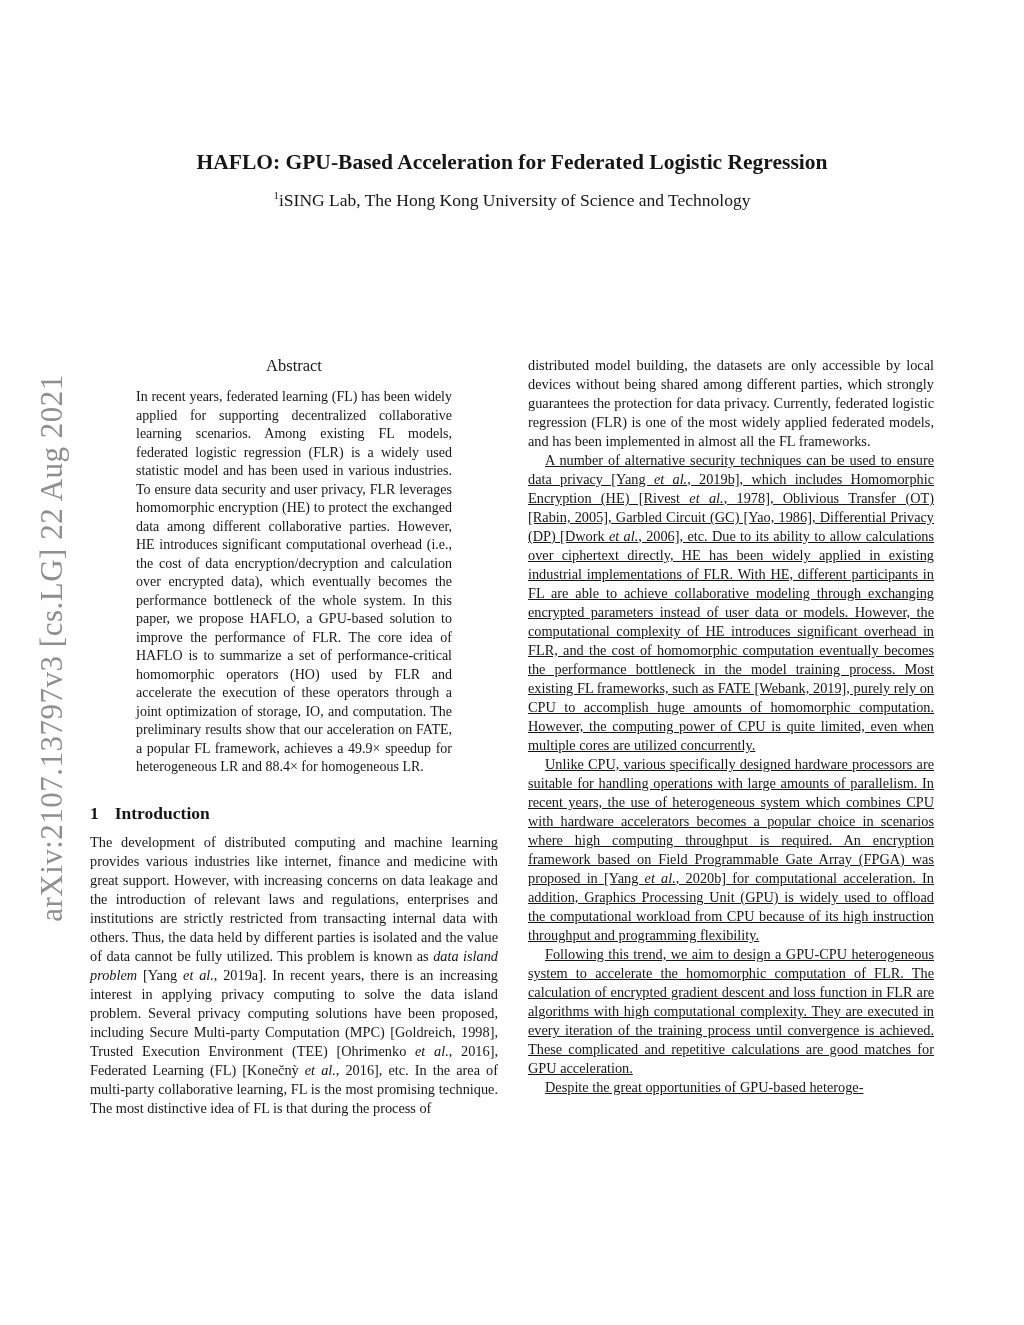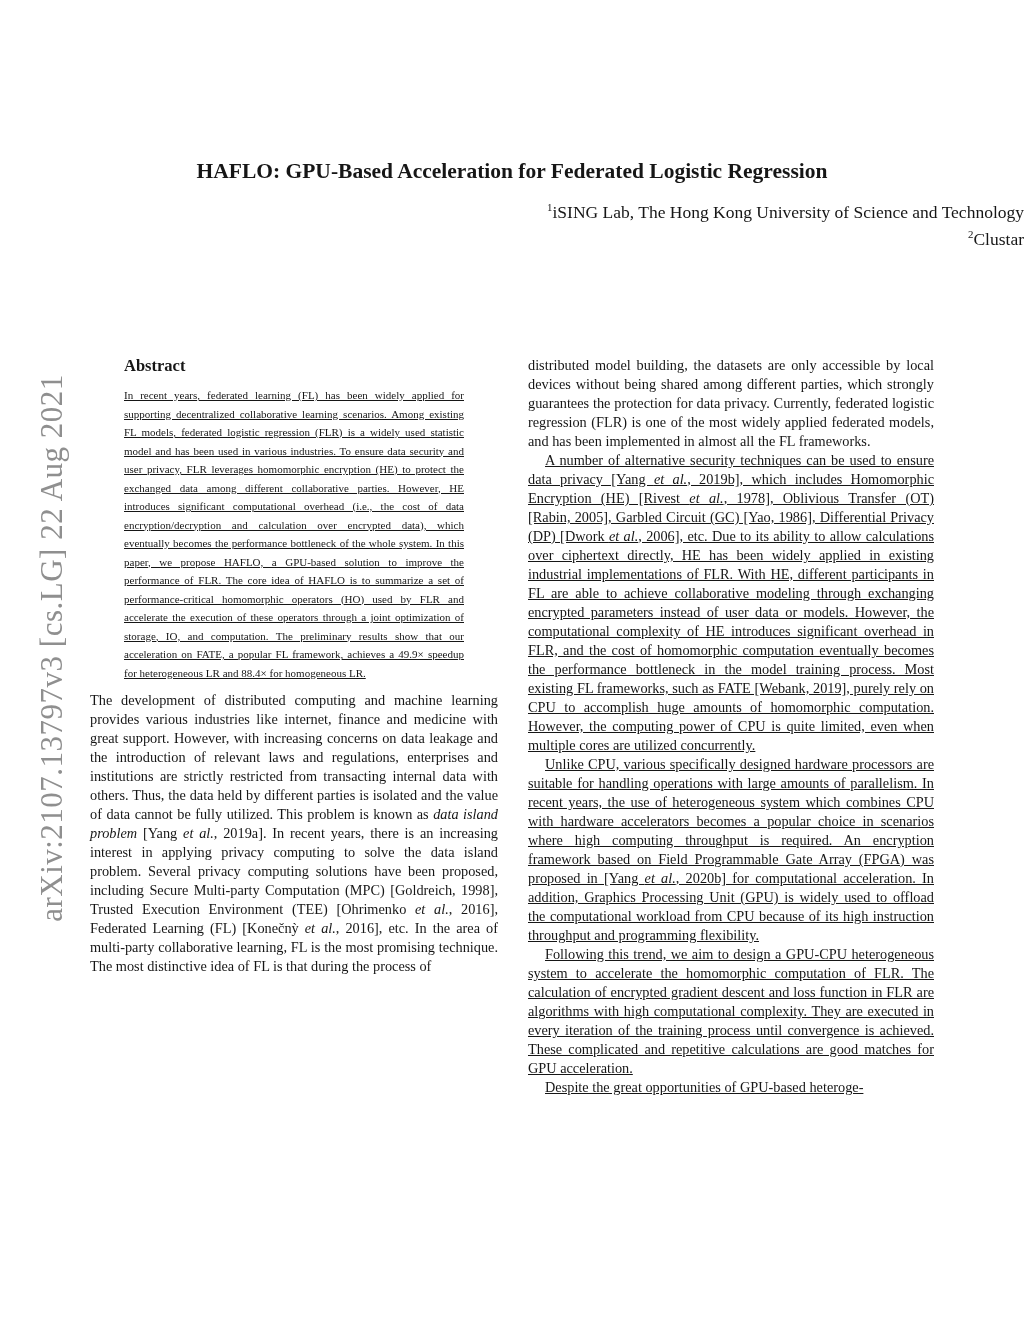--- a/index.html
+++ b/index.html
@@ -20,66 +20,68 @@
     transform:rotate(-90deg);
     font-size:31px;
     line-height:44px;
     letter-spacing:0.5px;
     color:#8f8f8f;
     text-align:center;
     white-space:nowrap;
   }
   
   .header { position:absolute; top:146px; left:0; right:0; text-align:center; }
-  .title { margin:12px; font-size:21.5px; line-height:26px; font-weight:bold; }
+  .title { margin:3px; font-size:21.5px; line-height:26px; font-weight:bold; }
   .authors { margin-top:23px; font-size:18px; font-weight:bold; line-height:22px; }
   .authors sup, .affil sup { font-size:0.62em; }
-  .affils { margin-top:9px;text-align:right; }
+  .affils { margin-top:9px; }
   .affil { font-size:17.5px; line-height:22.5px; }
   .emails { margin:5px auto 0; max-width:820px; font-size:17.5px; line-height:22px; }
   
   .columns {
     position:absolute; top:356px; left:90px;
     width:844px;
     display:flex; gap:30px;
   }
   .col { min-width:0; }
   .col.left  { width:408px; }
   .col.right { width:406px; }
   .abstract-block { width:340px; margin:0 auto; }
-  .abstract-heading { margin:0 0 10px 0; font-size:16.5px; font-weight:bold; text-align:left; }
-  .abstract-body { margin:0; font-size:11px; line-height:18.5px; text-align:justify;text-decoration:underline; }
+  .abstract-heading { margin:0 0 10px 0; font-size:16.5px; font-weight:normal; text-align:center; }
+  .abstract-body { margin:12px; font-size:14px; line-height:18.5px; text-align:justify; }
   .sec-heading { margin:25px 0 0 0; font-size:17.5px; font-weight:bold; line-height:22px; }
   .sec-num { margin-right:16px; }
   p.body { margin:0; font-size:14.3px; line-height:19px; text-align:justify; }
   .col.left p.body { margin-top:9px; }
   .col.right p.body + p.body { text-indent:17px;text-decoration:underline; }
 </style>
 </head>
 <body>
 
 <div class="page">
 
   <div class="watermark">arXiv:2107.13797v3  [cs.LG]  22 Aug 2021</div>
 
   <div class="header">
     <h1 class="title">HAFLO: GPU-Based Acceleration for Federated Logistic Regression</h1>
     <div class="affils">
       <div class="affil"><sup>1</sup>iSING Lab, The Hong Kong University of Science and Technology</div>
-      <div class="affil"><sup>2</sup>Clustar</div>
     </div>
   </div>
 
   <div class="columns">
 
     <div class="col left">
       <div class="abstract-block">
         <h2 class="abstract-heading">Abstract</h2>
         <p class="abstract-body">In recent years, federated learning (FL) has been widely applied for supporting decentralized collaborative learning scenarios. Among existing FL models, federated logistic regression (FLR) is a widely used statistic model and has been used in various industries. To ensure data security and user privacy, FLR leverages homomorphic encryption (HE) to protect the exchanged data among different collaborative parties. However, HE introduces significant computational overhead (i.e., the cost of data encryption/decryption and calculation over encrypted data), which eventually becomes the performance bottleneck of the whole system. In this paper, we propose HAFLO, a GPU-based solution to improve the performance of FLR. The core idea of HAFLO is to summarize a set of performance-critical homomorphic operators (HO) used by FLR and accelerate the execution of these operators through a joint optimization of storage, IO, and computation. The preliminary results show that our acceleration on FATE, a popular FL framework, achieves a 49.9× speedup for heterogeneous LR and 88.4× for homogeneous LR.</p>
       </div>
+      <h3 class="sec-heading">
+        <span class="sec-num">1</span><span>Introduction</span>
+      </h3>
       <p class="body">The development of distributed computing and machine learning provides various industries like internet, finance and medicine with great support. However, with increasing concerns on data leakage and the introduction of relevant laws and regulations, enterprises and institutions are strictly restricted from transacting internal data with others. Thus, the data held by different parties is isolated and the value of data cannot be fully utilized. This problem is known as <i>data island problem</i> [Yang <i>et al.</i>, 2019a]. In recent years, there is an increasing interest in applying privacy computing to solve the data island problem. Several privacy computing solutions have been proposed, including Secure Multi-party Computation (MPC) [Goldreich, 1998], Trusted Execution Environment (TEE) [Ohrimenko <i>et al.</i>, 2016], Federated Learning (FL) [Konečnỳ <i>et al.</i>, 2016], etc. In the area of multi-party collaborative learning, FL is the most promising technique. The most distinctive idea of FL is that during the process of</p>
     </div>
 
     <div class="col right">
       <p class="body">distributed model building, the datasets are only accessible by local devices without being shared among different parties, which strongly guarantees the protection for data privacy. Currently, federated logistic regression (FLR) is one of the most widely applied federated models, and has been implemented in almost all the FL frameworks.</p>
       <p class="body">A number of alternative security techniques can be used to ensure data privacy [Yang <i>et al.</i>, 2019b], which includes Homomorphic Encryption (HE) [Rivest <i>et al.</i>, 1978], Oblivious Transfer (OT) [Rabin, 2005], Garbled Circuit (GC) [Yao, 1986], Differential Privacy (DP) [Dwork <i>et al.</i>, 2006], etc. Due to its ability to allow calculations over ciphertext directly, HE has been widely applied in existing industrial implementations of FLR. With HE, different participants in FL are able to achieve collaborative modeling through exchanging encrypted parameters instead of user data or models. However, the computational complexity of HE introduces significant overhead in FLR, and the cost of homomorphic computation eventually becomes the performance bottleneck in the model training process. Most existing FL frameworks, such as FATE [Webank, 2019], purely rely on CPU to accomplish huge amounts of homomorphic computation. However, the computing power of CPU is quite limited, even when multiple cores are utilized concurrently.</p>
       <p class="body">Unlike CPU, various specifically designed hardware processors are suitable for handling operations with large amounts of parallelism. In recent years, the use of heterogeneous system which combines CPU with hardware accelerators becomes a popular choice in scenarios where high computing throughput is required. An encryption framework based on Field Programmable Gate Array (FPGA) was proposed in [Yang <i>et al.</i>, 2020b] for computational acceleration. In addition, Graphics Processing Unit (GPU) is widely used to offload the computational workload from CPU because of its high instruction throughput and programming flexibility.</p>
       <p class="body">Following this trend, we aim to design a GPU-CPU heterogeneous system to accelerate the homomorphic computation of FLR. The calculation of encrypted gradient descent and loss function in FLR are algorithms with high computational complexity. They are executed in every iteration of the training process until convergence is achieved. These complicated and repetitive calculations are good matches for GPU acceleration.</p>
       <p class="body">Despite the great opportunities of GPU-based heteroge-</p>
     </div>

